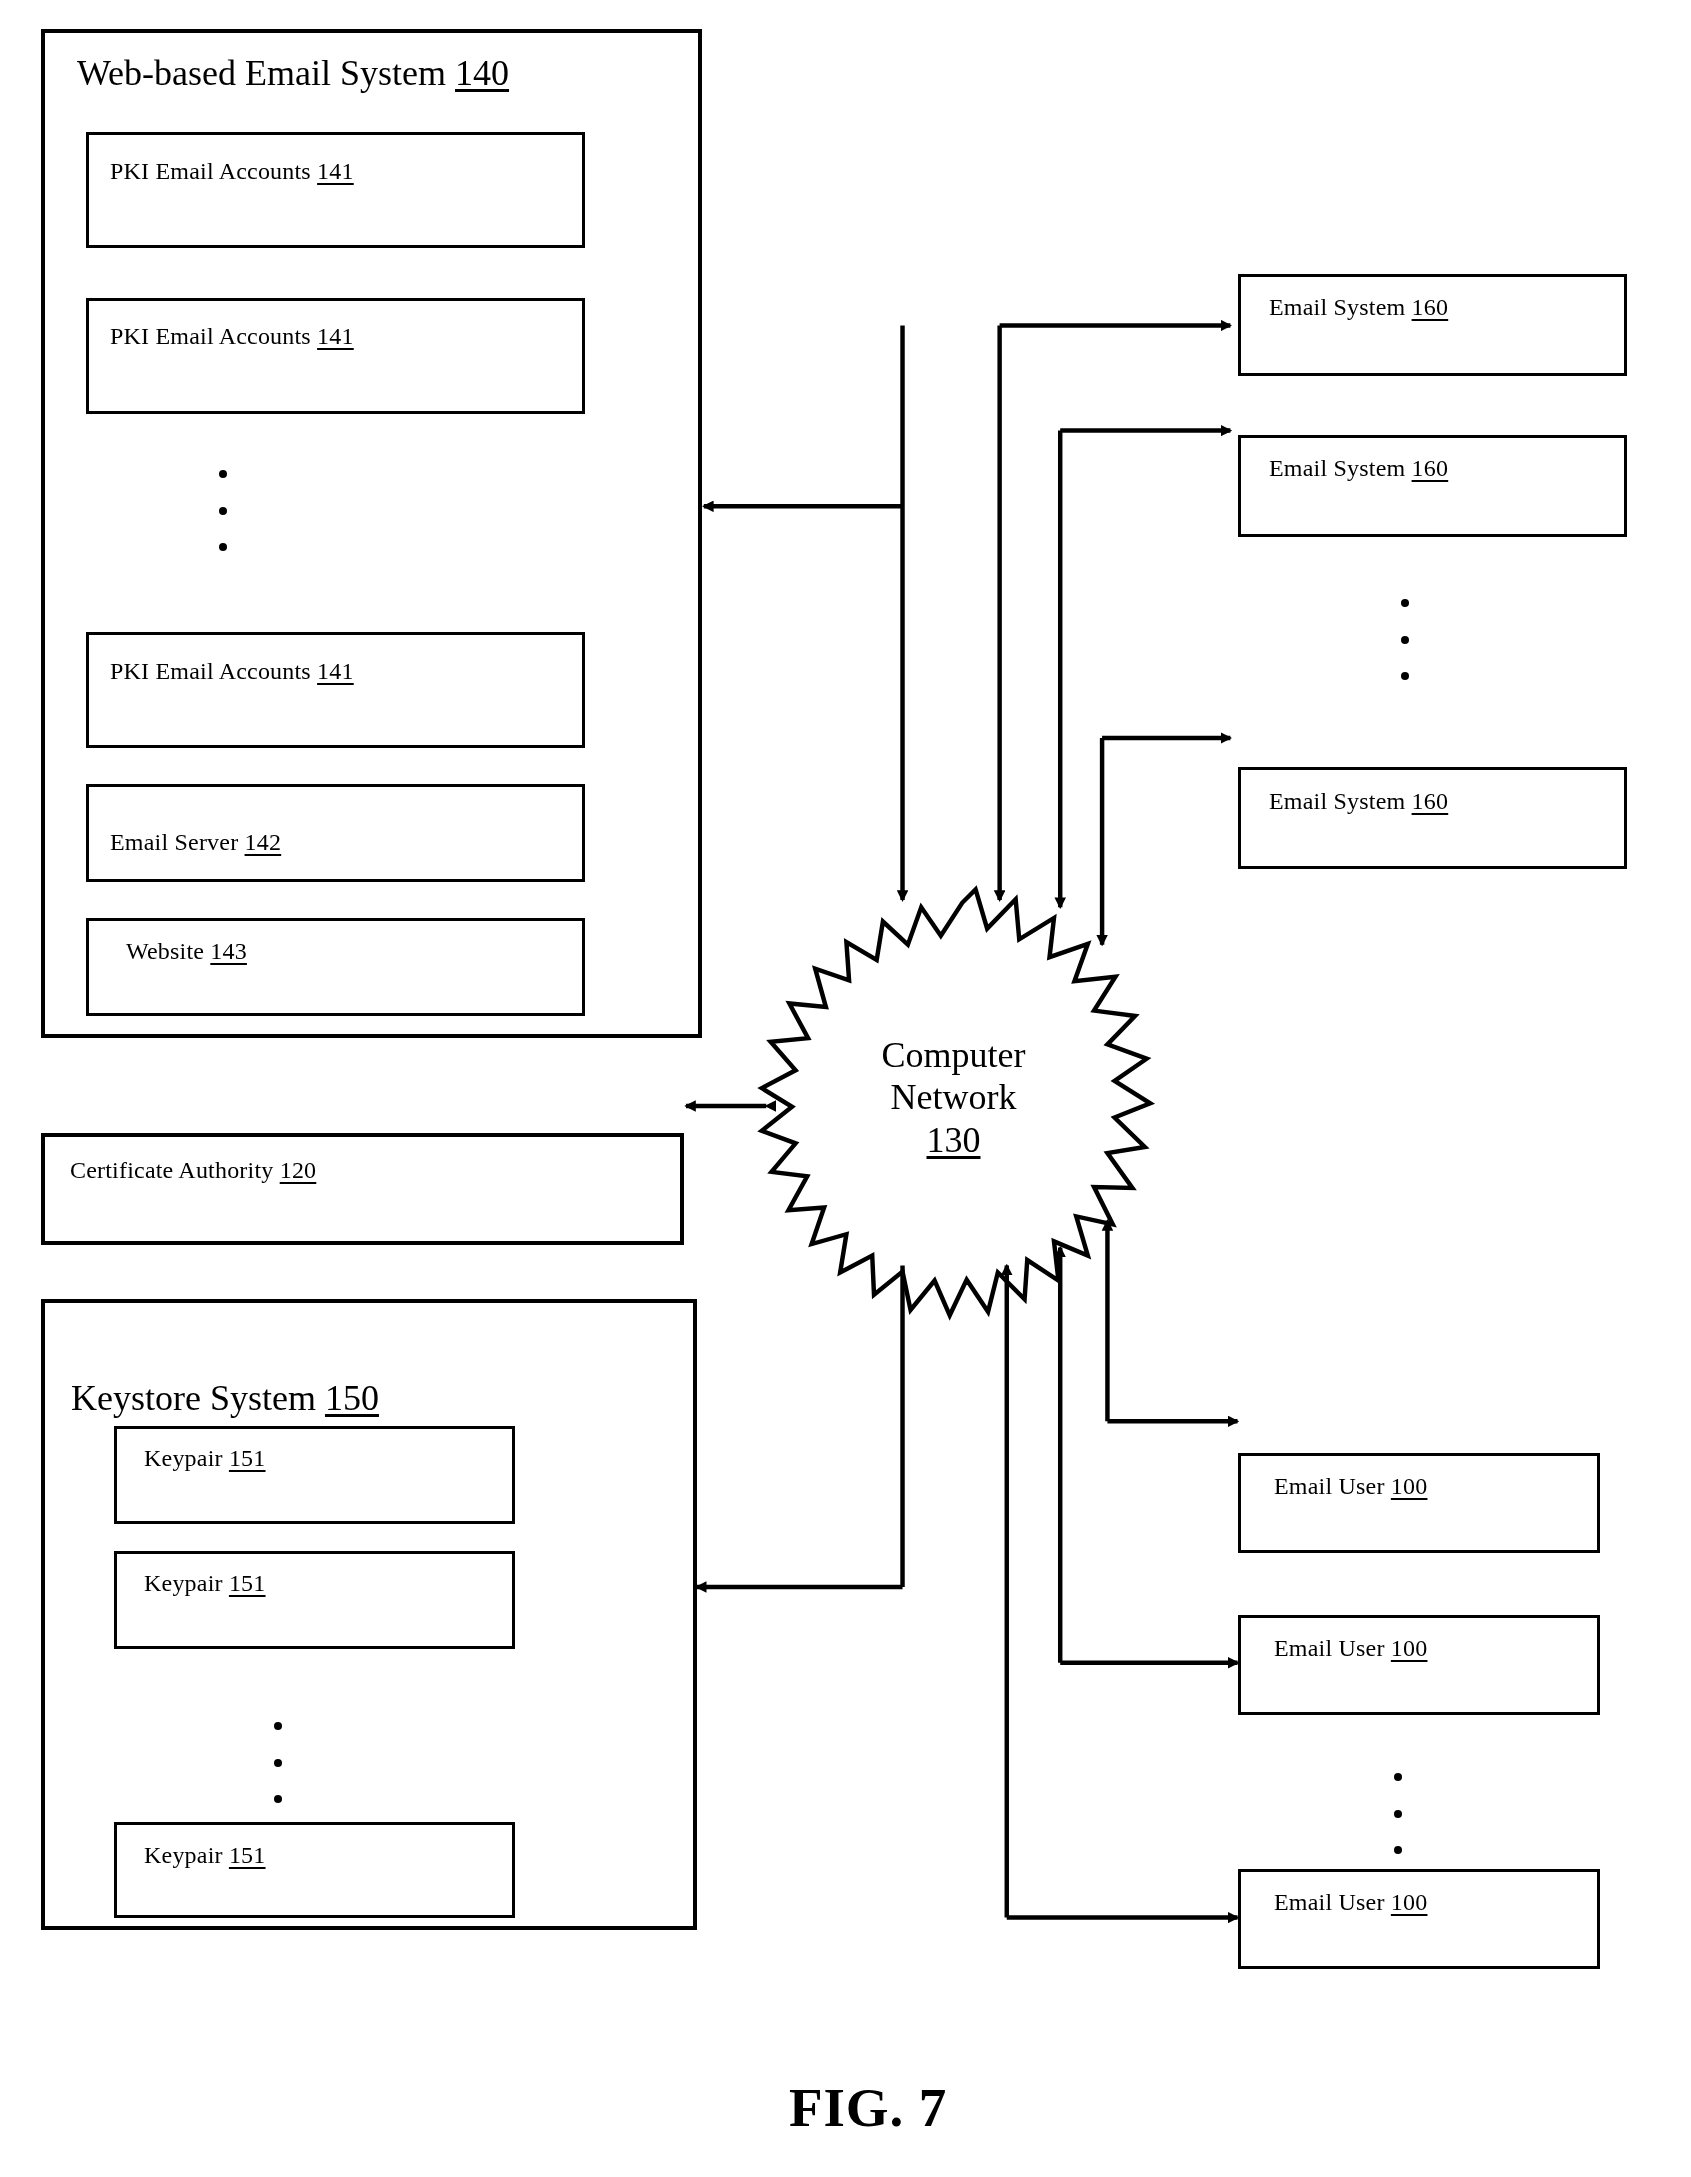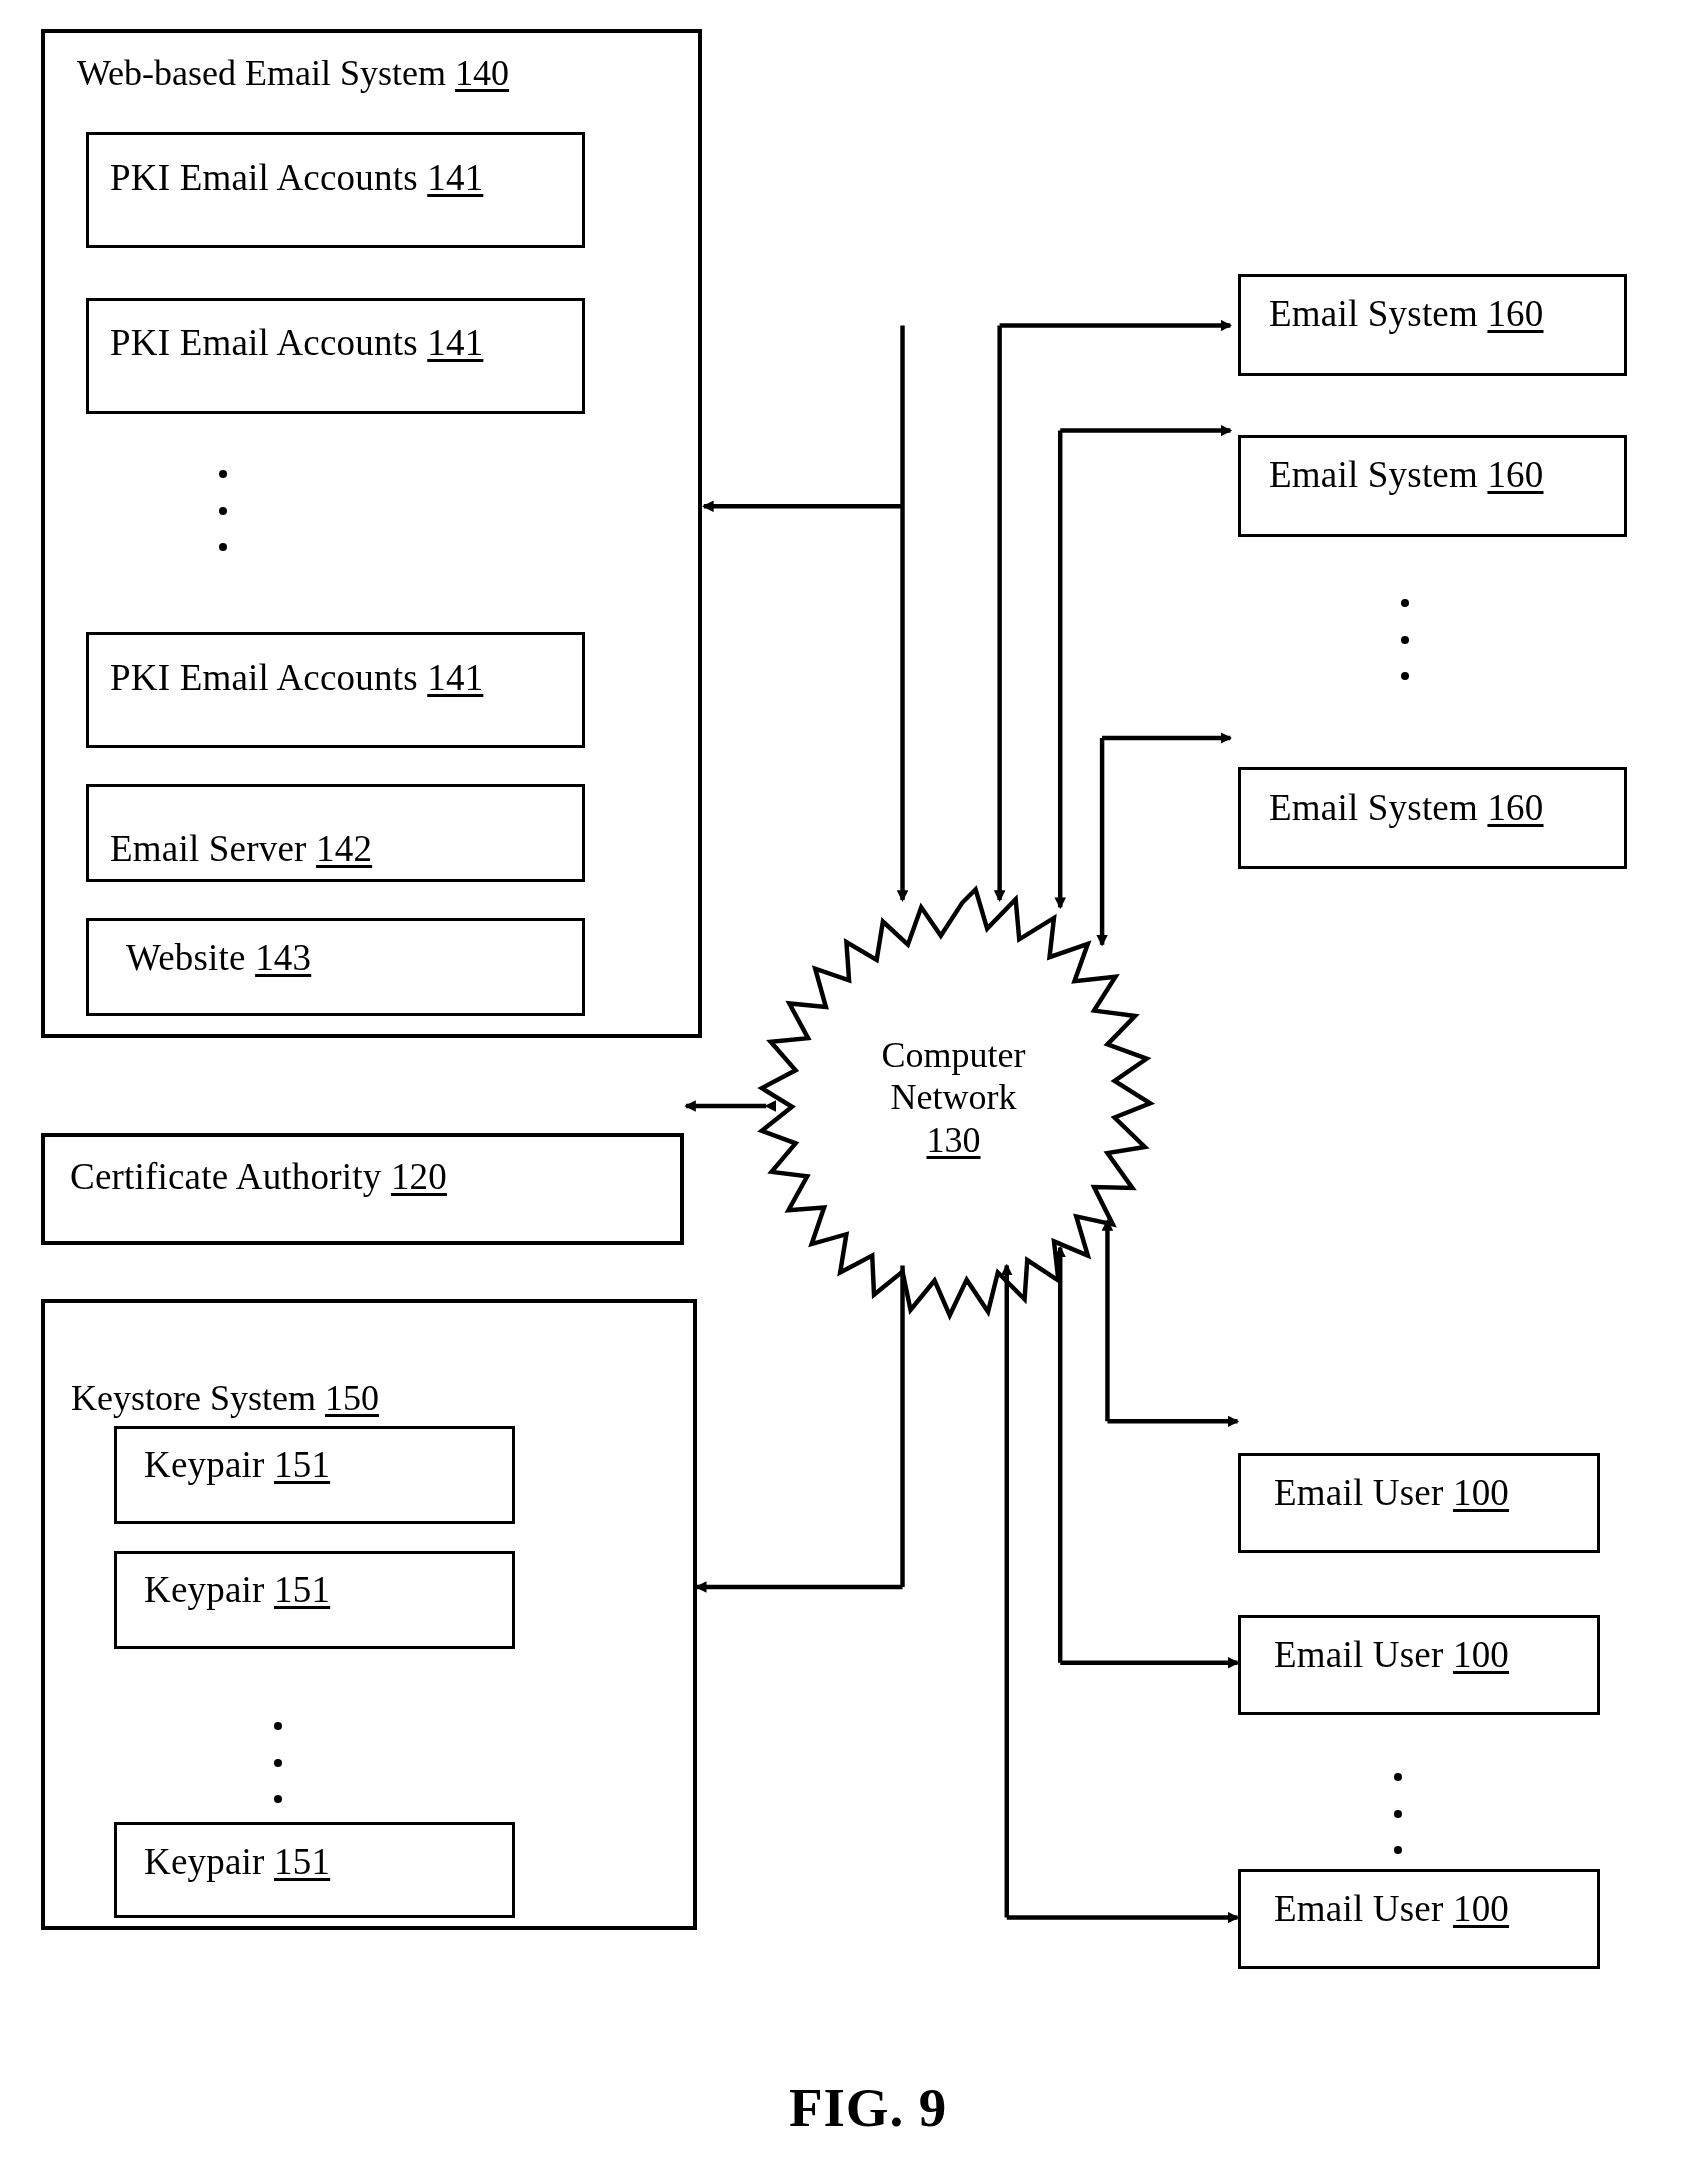--- a/index.html
+++ b/index.html
@@ -26,21 +26,21 @@
   }
   .outer-box {
     border-width: 4.5px;
   }
   .label {
     position: absolute;
     white-space: nowrap;
     line-height: 1;
   }
   .box-label {
-    font-size: 37px;
+    font-size: 24px;
     letter-spacing: 0.2px;
   }
   .container-title {
     position: absolute;
     font-size: 36px;
     white-space: nowrap;
   }
   .num {
     text-decoration: underline;
     text-underline-offset: 3.6px;
@@ -240,16 +240,16 @@
     <span></span>
     <span></span>
     <span></span>
   </div>
 
   <div class="box" style="left:1238px; top:1869px; width:362px; height:100px;"></div>
   <div class="label box-label" style="left:1274px; top:1890px;">
     <span>Email User </span><span class="num">100</span>
   </div>
 
-  <div class="fig-caption" style="left:789px; top:2076px;">FIG. 9</div>
+  <div class="fig-caption" style="left:789px; top:2076px;">FIG. 7</div>
 
 </div>
 
 
 </body></html>

